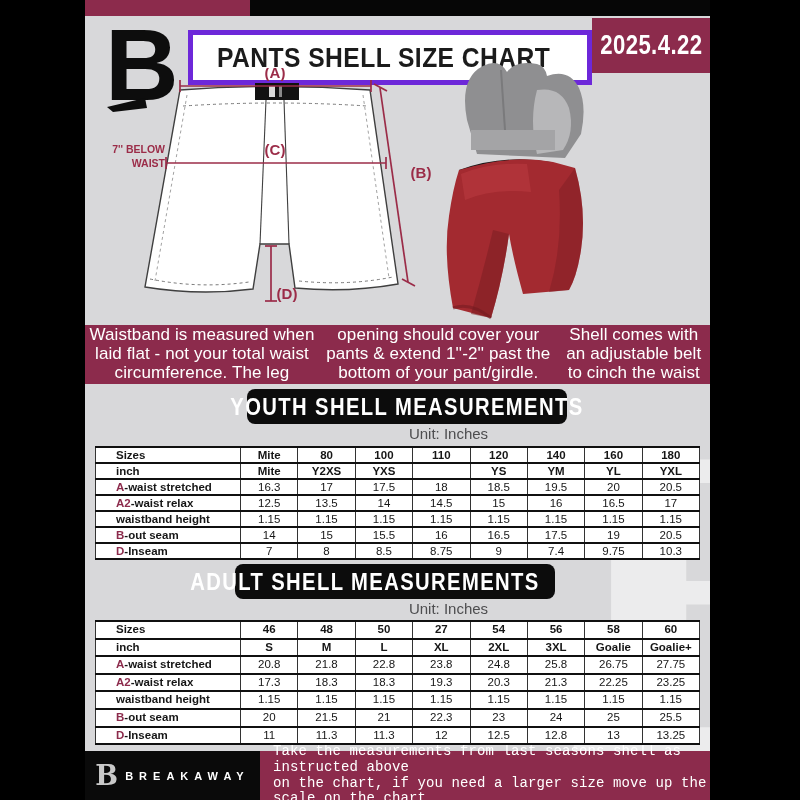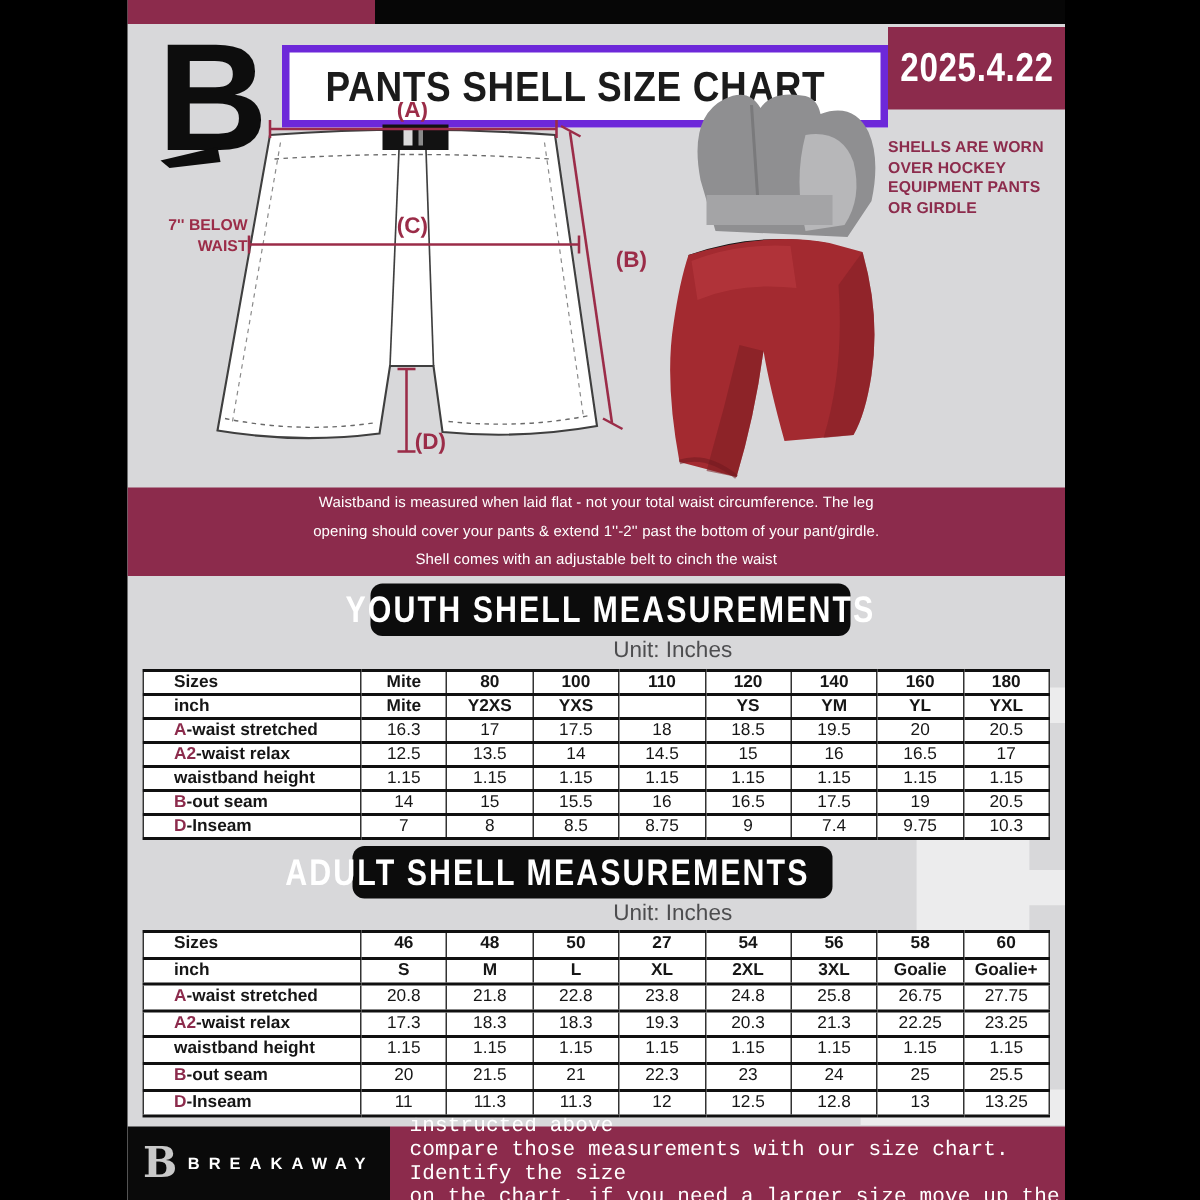--- a/index.html
+++ b/index.html
@@ -46,22 +46,22 @@
   
   .diagram{left:18px;top:68px;z-index:2;}
   .photo{left:356px;top:50px;z-index:2;}
   .photo-note{
     left:507px;top:92px;width:118px;color:var(--maroon);
     font-size:10.5px;font-weight:700;line-height:13.5px;z-index:2;letter-spacing:0.1px;
   }
   
   .banner{
     left:0;top:325px;width:625px;height:59px;background:var(--maroon);color:#fff;
-    display:flex;flex-direction:column;justify-content:center;text-align:center;
-    font-size:10px;font-weight:500;line-height:19px;z-index:2;letter-spacing:0.1px;
+    display:flex;flex-direction:row;justify-content:center;text-align:center;
+    font-size:17px;font-weight:500;line-height:19px;z-index:2;letter-spacing:0.1px;
   }
   
   .pill{
     left:150px;width:320px;height:35px;background:#0c0c0c;border-radius:8px;
     display:flex;align-items:center;justify-content:center;z-index:2;
   }
   .pill span{
     color:#fff;font-size:22px;font-weight:700;letter-spacing:1.5px;white-space:nowrap;
     transform:scale(0.92,1.12);font-family:"Liberation Sans",sans-serif;
   }
@@ -196,26 +196,20 @@
       <g>
         <path d="M18,120 Q70,104 112,112 L134,118 Q146,160 140,200 Q136,226 128,240 L82,244 Q72,208 68,184 Q62,228 50,268 L12,258 Q2,204 8,166 Q12,138 18,120 Z" fill="#a32a30"></path>
         <path d="M68,184 Q62,228 50,268 L30,264 Q42,222 52,180 Z" fill="#7c1d23" opacity="0.55"></path>
         <path d="M134,118 Q146,160 140,200 Q136,226 128,240 L108,242 Q122,196 118,140 Z" fill="#7c1d23" opacity="0.45"></path>
         <path d="M20,124 Q50,112 86,114 L90,142 Q52,138 24,150 Z" fill="#b93a40" opacity="0.6"></path>
         <path d="M12,258 Q30,252 50,268" stroke="#6e181d" stroke-width="3" fill="none" opacity="0.5"></path>
       </g>
     </svg>
   </div>
 
-  <div class="photo-note">
-    <div>SHELLS ARE WORN</div>
-    <div>OVER HOCKEY</div>
-    <div>EQUIPMENT PANTS</div>
-    <div>OR GIRDLE</div>
-  </div>
 
   <div class="banner">
     <div>Waistband is measured when laid flat - not your total waist circumference. The leg</div>
     <div>opening should cover your pants &amp; extend 1''-2'' past the bottom of your pant/girdle.</div>
     <div>Shell comes with an adjustable belt to cinch the waist</div>
   </div>
 
   <div class="pill" id="youth-pill">
     <span>YOUTH SHELL MEASUREMENTS</span>
   </div>
@@ -410,18 +404,17 @@
       </tbody>
   </table>
 
   <div class="footer">
     <div class="footer-brand">
       <span class="mini-logo">B</span>
       <span class="wordmark">BREAKAWAY</span>
     </div>
     <div class="footer-note">
       <div>Take the measurements from last seasons shell as instructed above</div>
-      <div>compare those measurements  with our size chart. Identify the size</div>
       <div>on the chart, if you need a larger size move up the scale on the chart</div>
     </div>
   </div>
 
 </div>
 
 </body></html>

